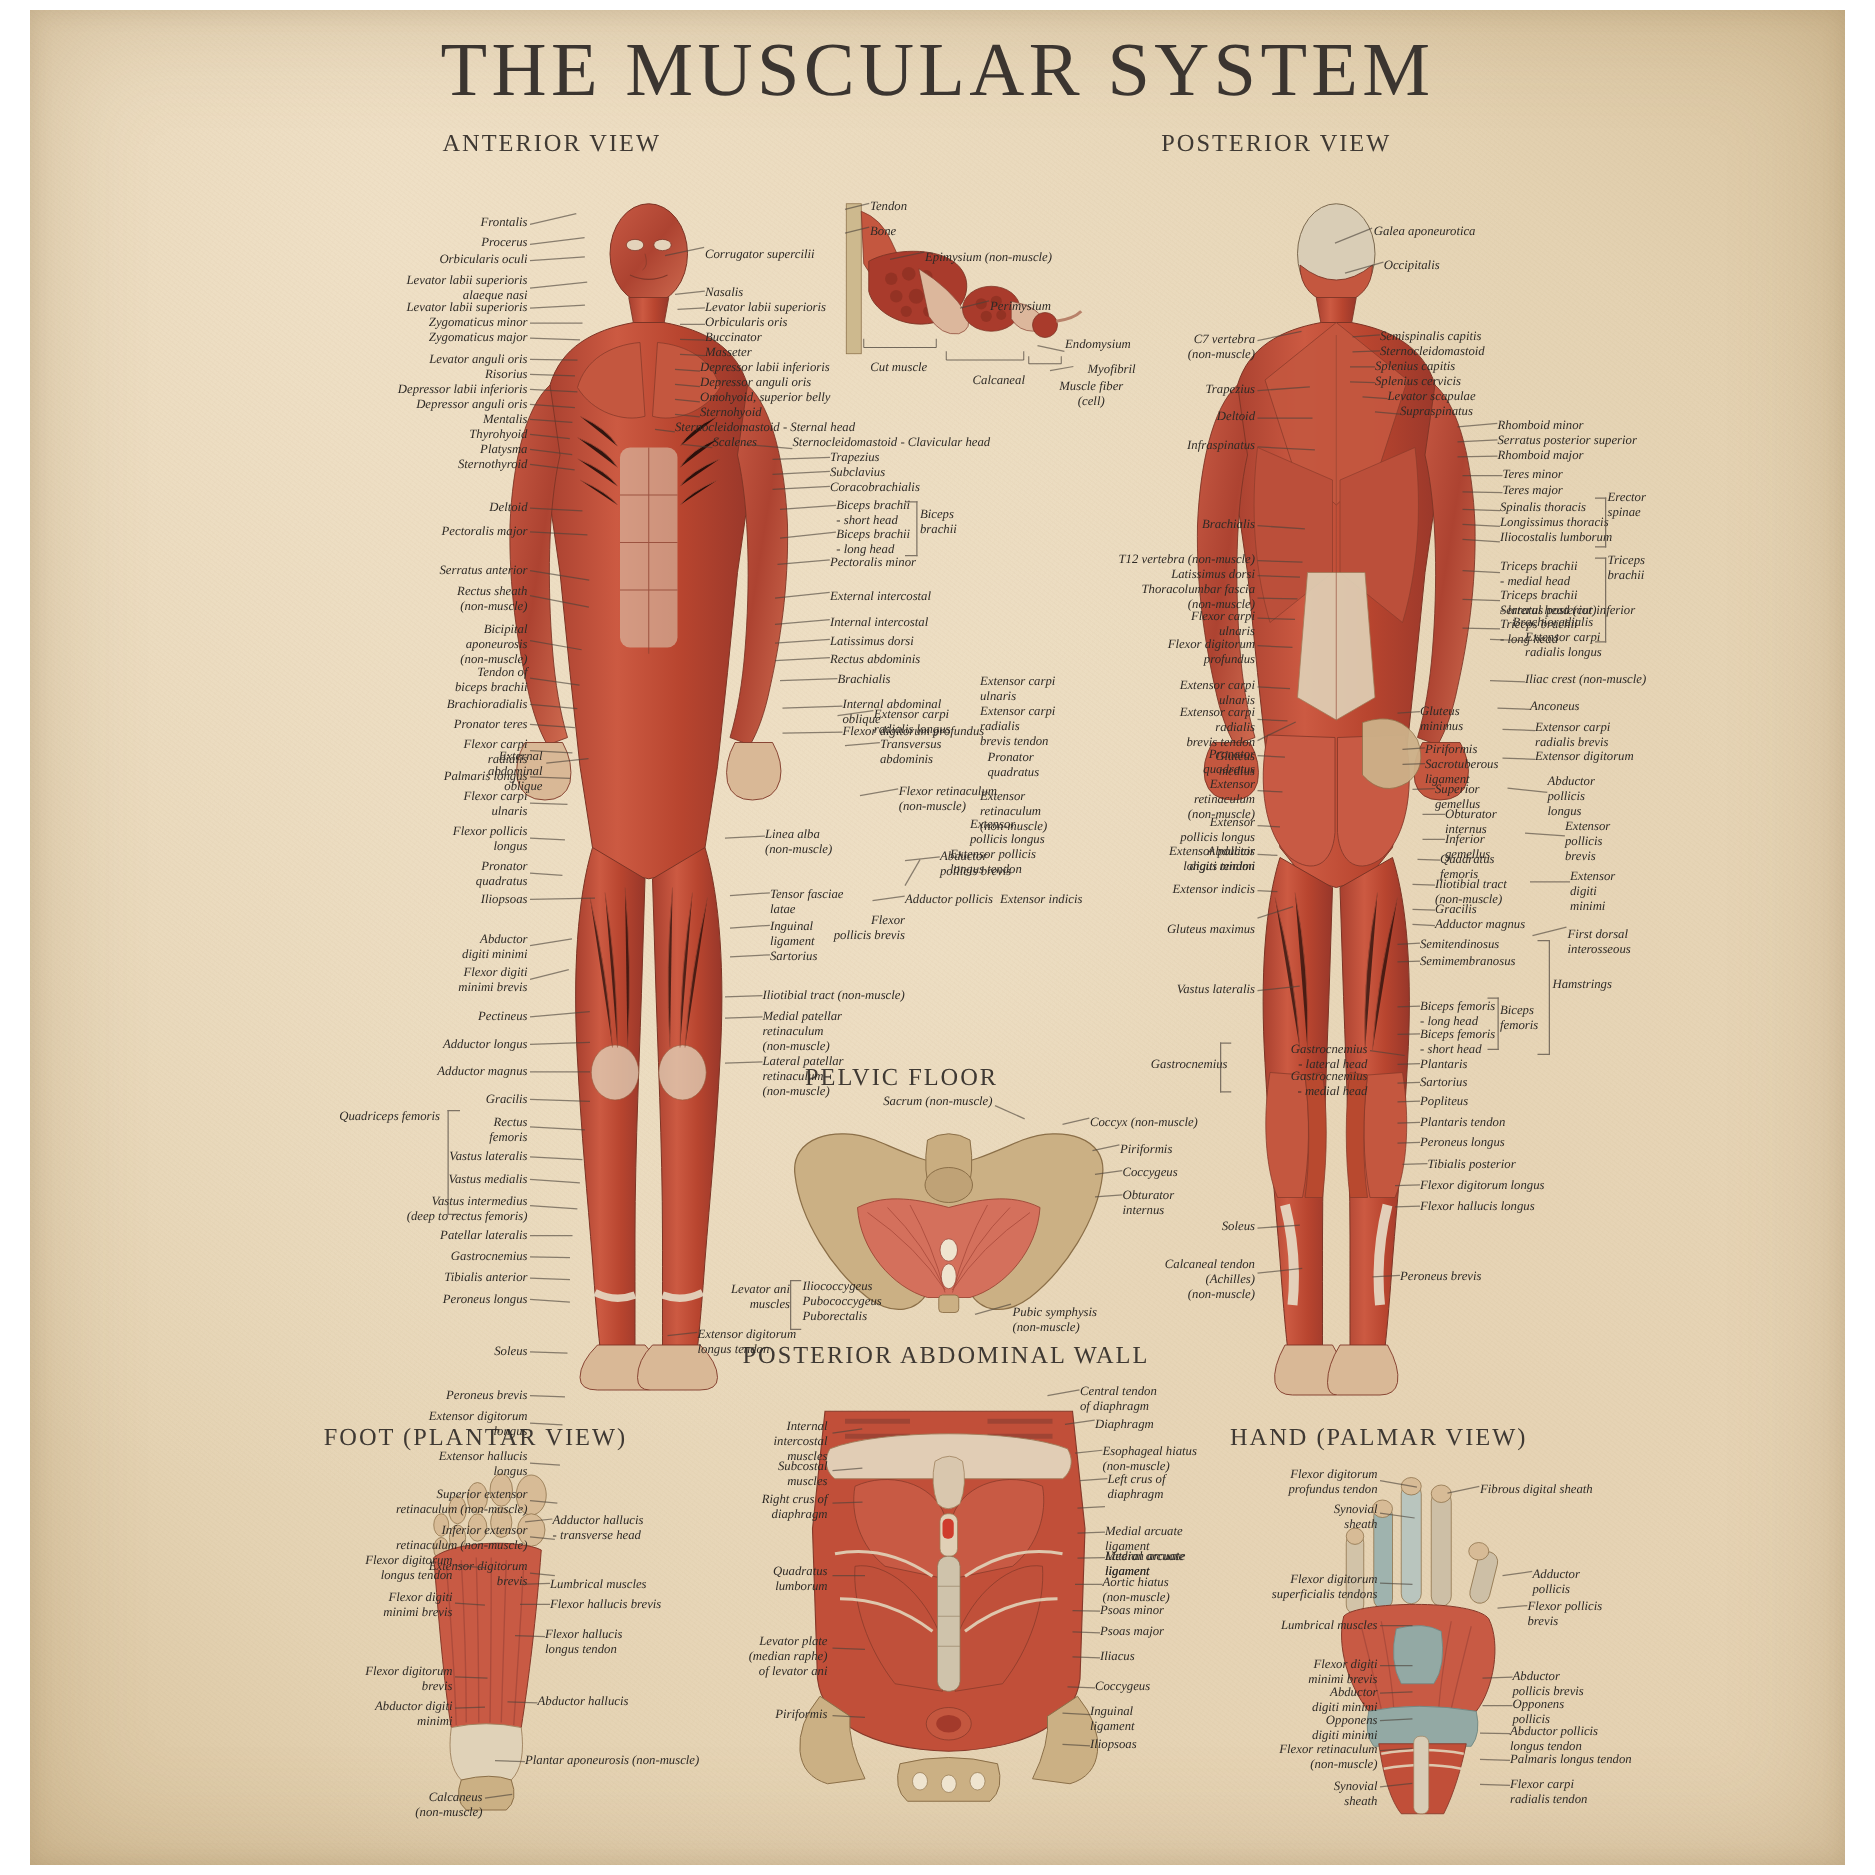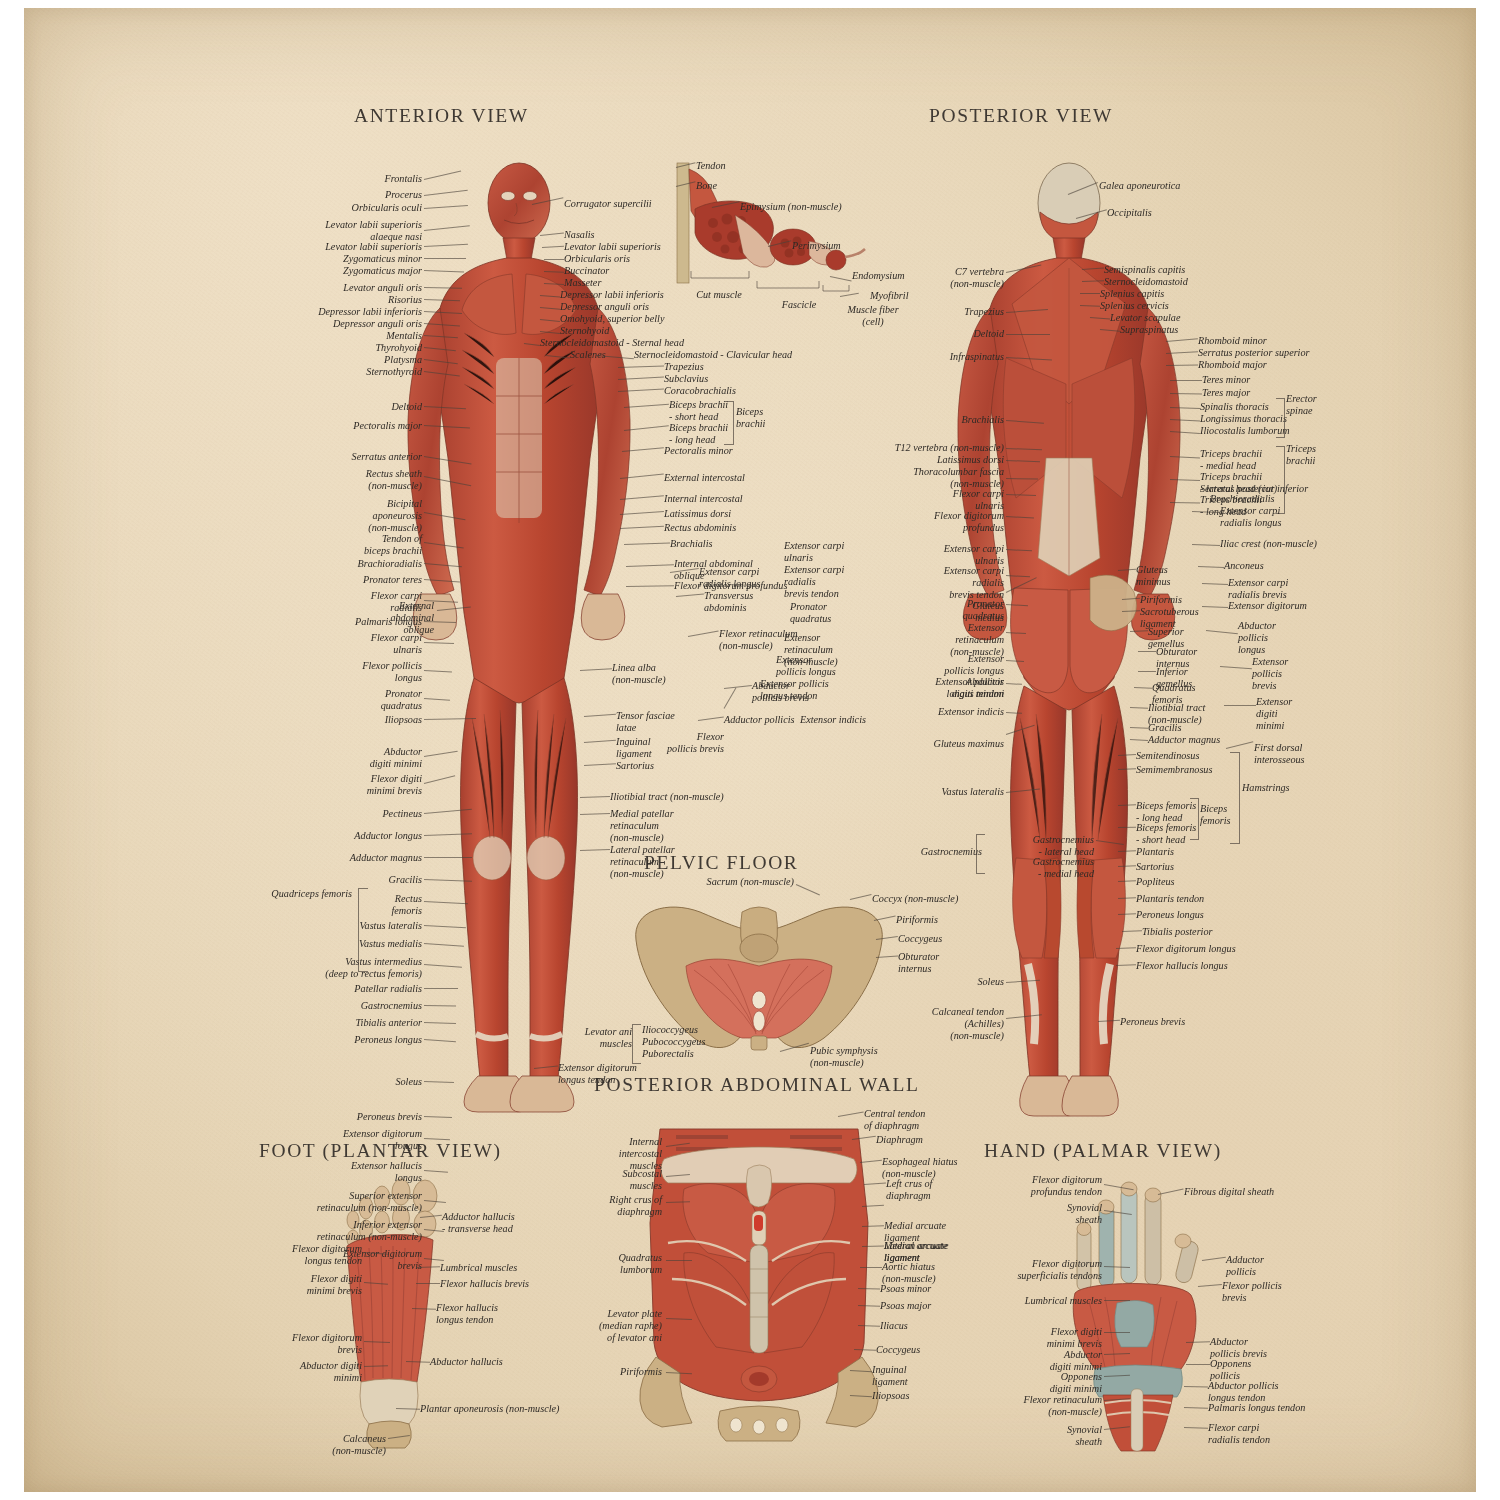--- a/index.html
+++ b/index.html
@@ -39,20 +39,21 @@
   
   .fig{position:absolute;}
   svg{display:block;overflow:visible;}
 </style>
 </head>
 <body>
 
 <div id="poster">
   <div id="grain"></div>
 
+  <div class="title">THE MUSCULAR SYSTEM</div>
 
   <div class="sectionhead" style="left:330px;top:96px;width:230px;">ANTERIOR VIEW</div>
   <div class="sectionhead" style="left:905px;top:96px;width:230px;">POSTERIOR VIEW</div>
   <div class="sectionhead" style="left:620px;top:843px;width:230px;">PELVIC FLOOR</div>
   <div class="sectionhead" style="left:570px;top:1065px;width:330px;">POSTERIOR ABDOMINAL WALL</div>
   <div class="sectionhead" style="left:235px;top:1131px;width:280px;">FOOT (PLANTAR VIEW)</div>
   <div class="sectionhead" style="left:960px;top:1131px;width:280px;">HAND (PALMAR VIEW)</div>
 
   <div class="fig" style="left:380px;top:150px;width:230px;height:960px;">
     <svg width="230" height="960" viewBox="0 0 230 960">
@@ -461,21 +462,21 @@
   <div class="lead" style="left:400px;top:917px;width:42px;transform:rotate(3deg);"></div>
   <div class="lbl r" style="left:268px;top:930px;width:130px;">Vastus medialis</div>
   <div class="lead" style="left:400px;top:935px;width:40px;transform:rotate(4deg);"></div>
   <div class="lbl r" style="left:248px;top:948px;width:150px;">Vastus intermedius
 (deep to rectus femoris)</div>
   <div class="lead" style="left:400px;top:956px;width:38px;transform:rotate(4deg);"></div>
 
   <div class="lbl r" style="left:228px;top:880px;width:100px;">Quadriceps femoris</div>
   <div class="brkL" style="left:334px;top:880px;width:9px;height:82px;"></div>
 
-  <div class="lbl r" style="left:268px;top:975px;width:130px;">Patellar radialis</div>
+  <div class="lbl r" style="left:268px;top:975px;width:130px;">Patellar lateralis</div>
   <div class="lead" style="left:400px;top:980px;width:34px;transform:rotate(0deg);"></div>
   <div class="lbl r" style="left:268px;top:992px;width:130px;">Gastrocnemius</div>
   <div class="lead" style="left:400px;top:997px;width:32px;transform:rotate(1deg);"></div>
   <div class="lbl r" style="left:268px;top:1009px;width:130px;">Tibialis anterior</div>
   <div class="lead" style="left:400px;top:1014px;width:32px;transform:rotate(2deg);"></div>
   <div class="lbl r" style="left:268px;top:1026px;width:130px;">Peroneus longus</div>
   <div class="lead" style="left:400px;top:1031px;width:32px;transform:rotate(4deg);"></div>
   <div class="lbl r" style="left:268px;top:1068px;width:130px;">Soleus</div>
   <div class="lead" style="left:400px;top:1073px;width:30px;transform:rotate(2deg);"></div>
   <div class="lbl r" style="left:258px;top:1103px;width:140px;">Peroneus brevis</div>
@@ -625,21 +626,21 @@
   <div class="lead" style="left:652px;top:178px;width:20px;transform:rotate(-14deg);"></div>
   <div class="lbl l" style="left:716px;top:193px;width:180px;">Epimysium (non-muscle)</div>
   <div class="lead" style="left:688px;top:199px;width:28px;transform:rotate(-12deg);"></div>
   <div class="lbl l" style="left:768px;top:232px;width:120px;">Perimysium</div>
   <div class="lead" style="left:744px;top:238px;width:24px;transform:rotate(-14deg);"></div>
   <div class="lbl l" style="left:828px;top:262px;width:120px;">Endomysium</div>
   <div class="lead" style="left:806px;top:268px;width:22px;transform:rotate(12deg);"></div>
   <div class="lbl l" style="left:835px;top:282px;width:120px;margin-left:11px;">Myofibril</div>
   <div class="lead" style="left:816px;top:288px;width:19px;transform:rotate(-10deg);"></div>
   <div class="lbl c" style="left:650px;top:281px;width:90px;">Cut muscle</div>
-  <div class="lbl c" style="left:730px;top:291px;width:90px;">Fascicle</div>
+  <div class="lbl c" style="left:730px;top:291px;width:90px;">Calcaneal</div>
   <div class="lbl c" style="left:800px;top:296px;width:98px;">Muscle fiber
 (cell)</div>
 
   <div class="lbl r" style="left:850px;top:258px;width:130px;">C7 vertebra
 (non-muscle)</div>
   <div class="lead" style="left:982px;top:264px;width:36px;transform:rotate(-12deg);"></div>
   <div class="lbl r" style="left:860px;top:298px;width:120px;">Trapezius</div>
   <div class="lead" style="left:982px;top:304px;width:42px;transform:rotate(-4deg);"></div>
   <div class="lbl r" style="left:860px;top:320px;width:120px;">Deltoid</div>
   <div class="lead" style="left:982px;top:326px;width:44px;transform:rotate(0deg);"></div>

